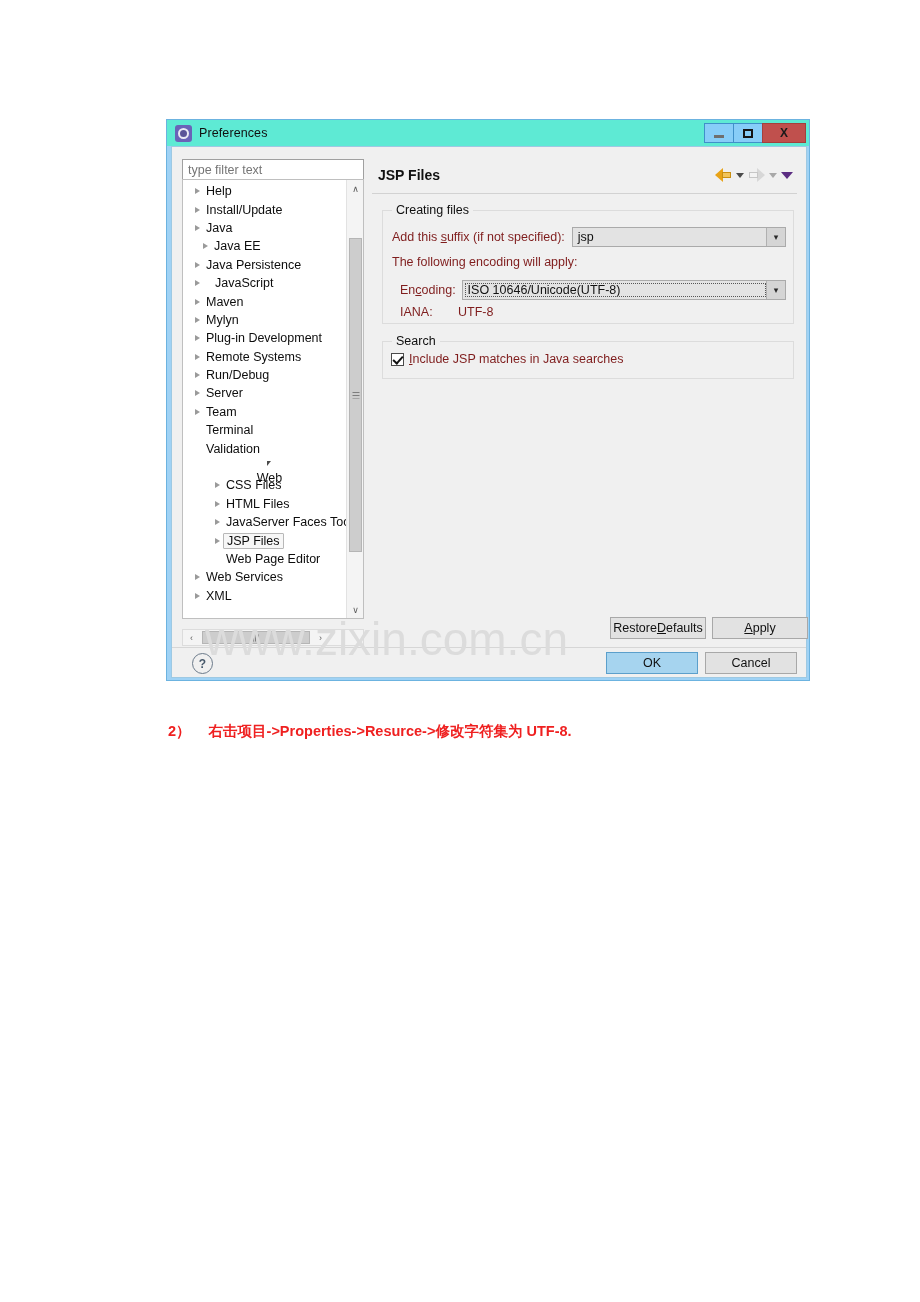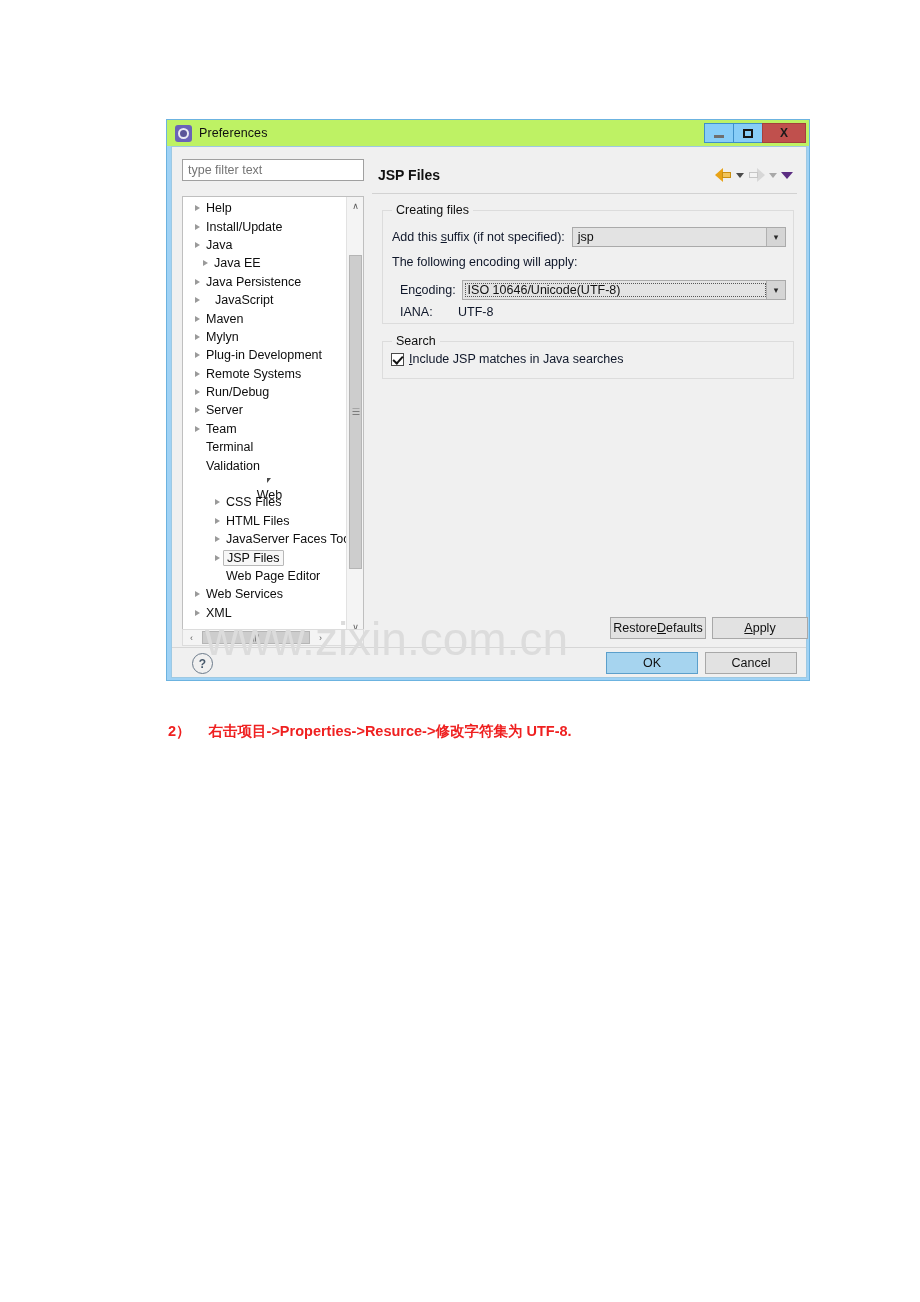--- a/index.html
+++ b/index.html
@@ -26,21 +26,21 @@
     border: 1px solid #6cb3e0;
     box-sizing: border-box;
   }
 
   
   .titlebar {
     position: absolute;
     left: 0; top: 0;
     width: 100%;
     height: 26px;
-    background: #bef264;
+    background: #5eead4;
     display: flex;
     align-items: center;
   }
   .title-icon {
     width: 17px; height: 17px;
     margin-left: 8px;
     border-radius: 3px;
     background: #6a63b8;
     position: relative;
     flex: 0 0 auto;
@@ -128,21 +128,21 @@
     border: 1px solid #a0a0a0;
     background: #ffffff;
     font-family: "Liberation Sans", sans-serif;
     font-size: 12.5px;
     color: #8b5cf6;
     padding: 0 5px;
     outline: none;
   }
   .tree-wrap {
     position: absolute;
-    left: 0; top: 37px;
+    left: 0; top: 20px;
     width: 182px;
     height: 440px;
     background: #ffffff;
     border: 1px solid #bfbfbf;
     box-sizing: border-box;
     overflow: hidden;
   }
   .tree-list {
     position: absolute;
     left: 0; top: 2px;
@@ -348,21 +348,21 @@
     top: -8px; left: 9px;
     background: #f0f0f0;
     padding: 0 4px;
     font-size: 12.5px;
     color: #0f0f0f;
   }
   #grp-creating { left: 10px; top: 17px; width: 412px; height: 114px; }
   #grp-search   { left: 10px; top: 148px; width: 412px; height: 38px; }
 
   .row { position: absolute; display: flex; align-items: center; }
-  .lbl { font-size: 12.5px; color: #0f172a; white-space: nowrap; }
+  .lbl { font-size: 12.5px; color: #7f1d1d; white-space: nowrap; }
   .lbl u { text-decoration: underline; }
 
   .combo {
     height: 20px;
     background: #e3e3e3;
     border: 1px solid #aaaaaa;
     box-sizing: border-box;
     display: flex;
     align-items: center;
     position: relative;

